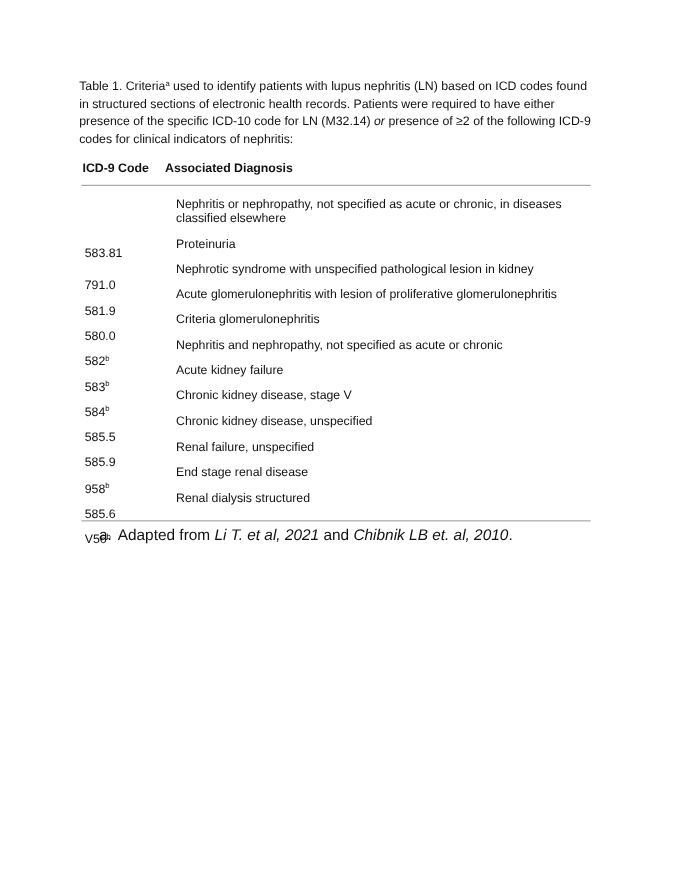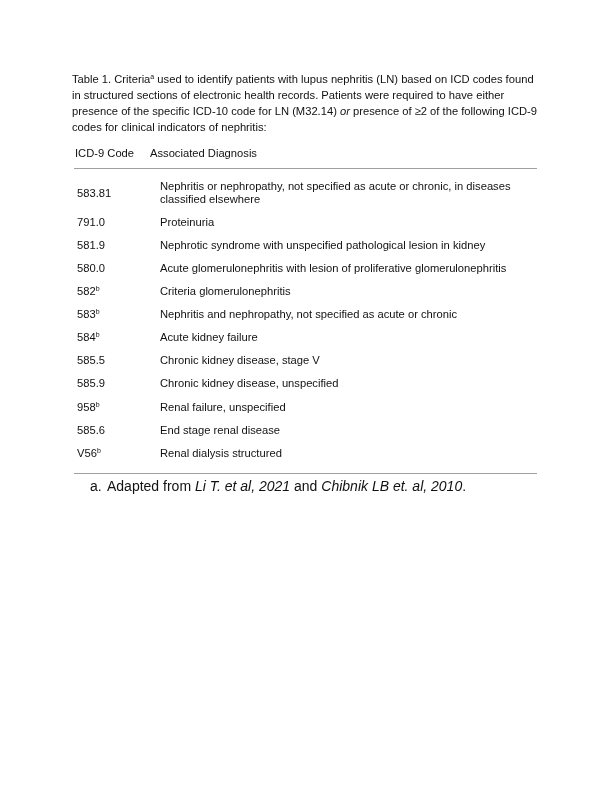--- a/index.html
+++ b/index.html
@@ -7,28 +7,28 @@
       width: 612px; height: 792px; position: relative; overflow: hidden;
       font-family: "Liberation Sans", sans-serif; color: #111111;
     }
     .caption {
       position: absolute; left: 72px; top: 71px; width: 470px;
       font-size: 11.2px; line-height: 16px;
     }
     .caption sup, .code sup { font-size: 7px; line-height: 0; vertical-align: 4px; }
     .caption em { font-style: italic; }
     .col-head {
-      position: absolute; top: 146px; font-size: 11.2px; line-height: 14px;
+      position: absolute; top: 146px; font-size: 11.2px; line-height: 14px; font-weight: bold;
     }
     .rule {
       position: absolute; left: 74px; width: 463px; height: 0;
       border-top: 1px solid #a0a0a0;
     }
     .row { position: absolute; left: 0; width: 612px; font-size: 11.2px; line-height: 13px; }
-    .code { position: absolute; left: 77px; }
+    .code { position: absolute; left: 77px; margin-top: 38px; }
     .diag { position: absolute; left: 160px; width: 380px; }
     .footnotes {
       position: absolute; left: 90px; top: 479px; font-size: 14px; line-height: 14.5px;
     }
     .fn { display: block; white-space: nowrap; }
     .fn-letter { display: inline-block; width: 17px; }
     .fn em { font-style: italic; }
   </style>
 </head>
 <body>

